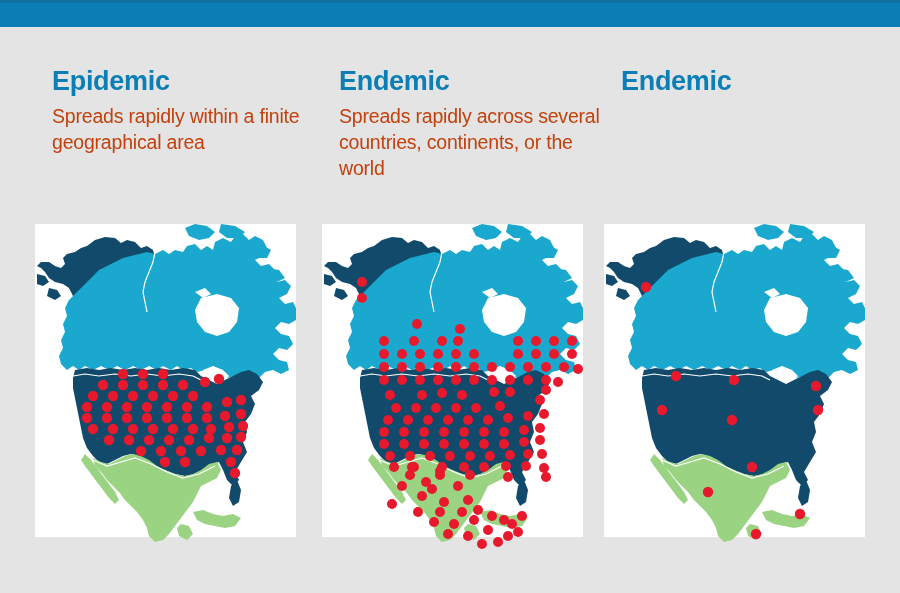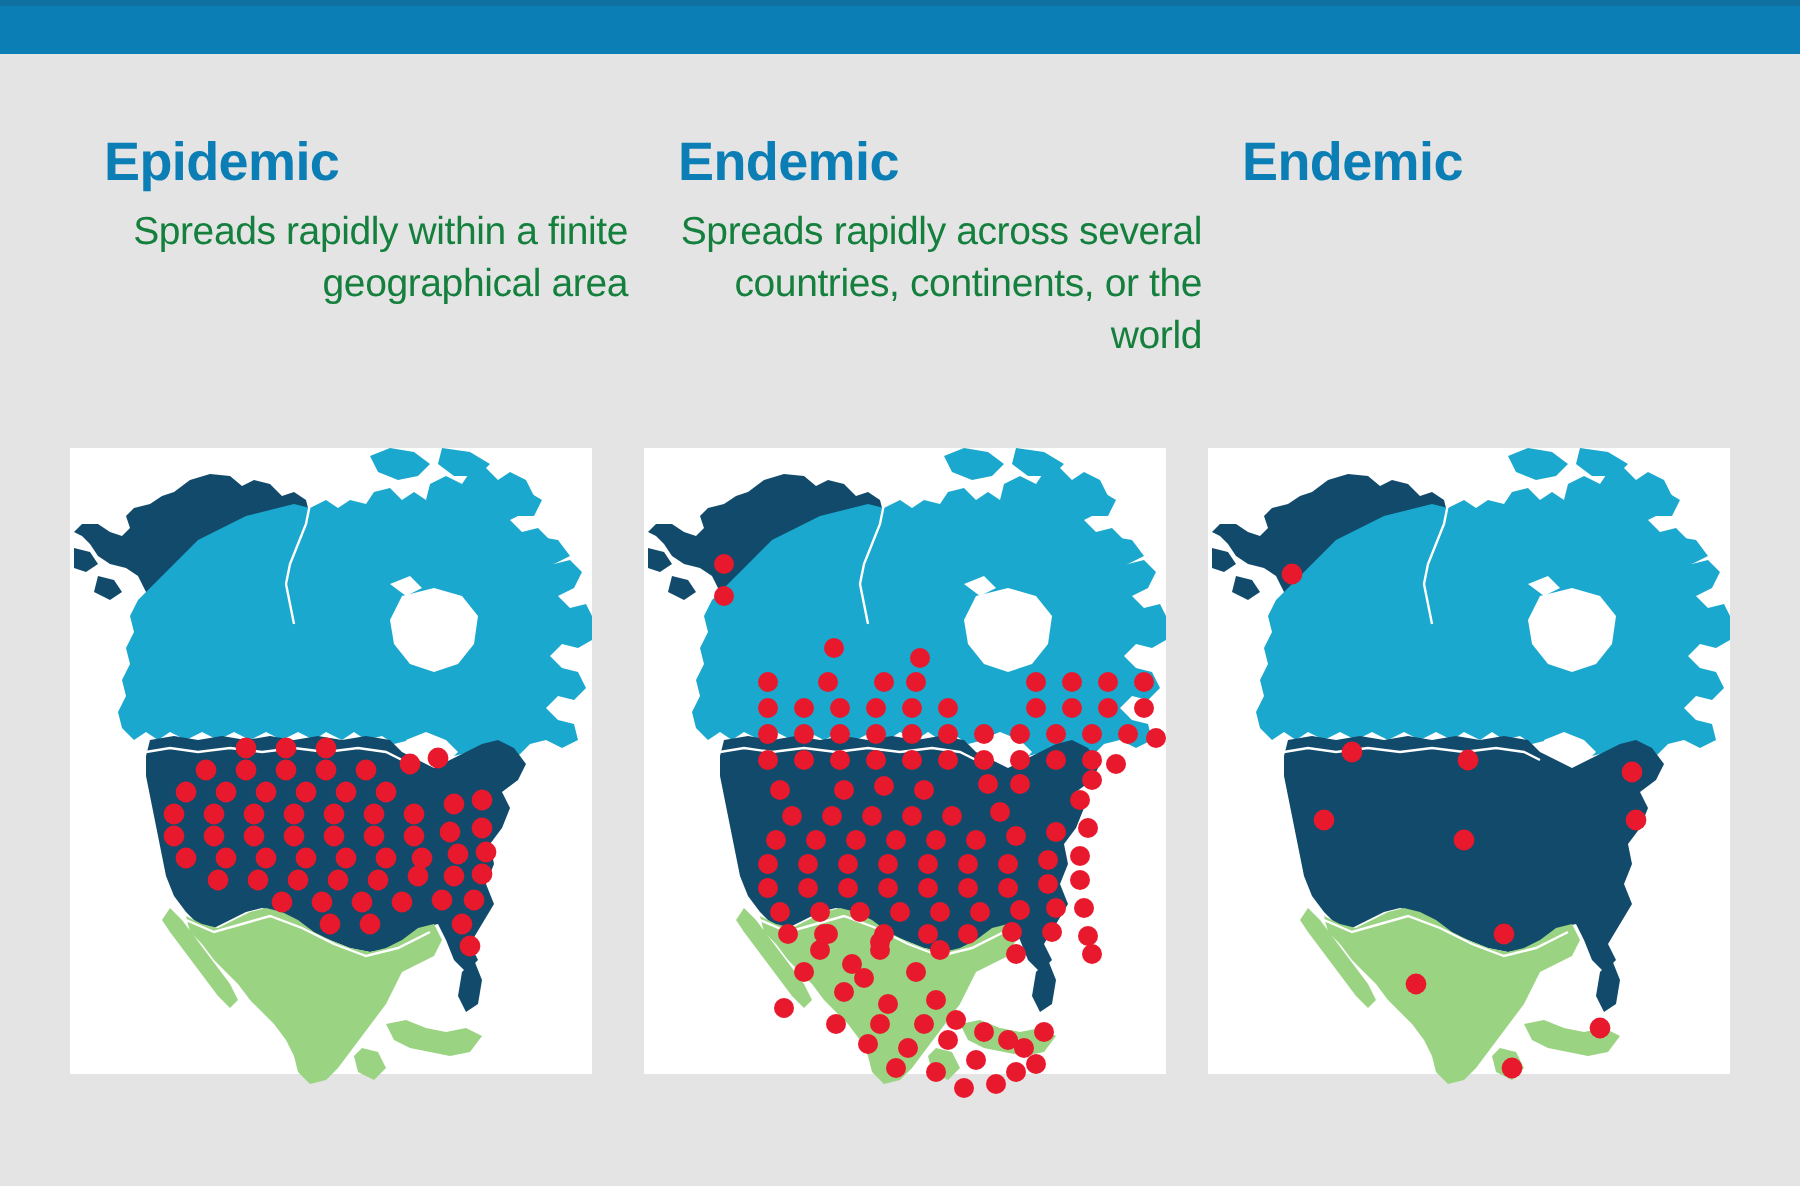--- a/index.html
+++ b/index.html
@@ -10,40 +10,40 @@
     overflow:hidden;
     position:relative;
   }
   #top-bar{
     position:absolute;left:0;top:0;width:900px;height:27px;
     background:#0b7eb5;
     border-top:3px solid #1070a0;
     box-sizing:border-box;
   }
   #panels{
-    position:absolute;left:0;top:27px;width:900px;height:566px;text-align:right;
+    position:absolute;left:0;top:27px;width:900px;height:566px;
   }
   .panel{
     position:absolute;top:0;width:288px;height:566px;
   }
   .panel.p0{left:35px;}
   .panel.p1{left:322px;}
   .panel.p2{left:604px;}
 
   .panel-heading{
     position:absolute;left:17px;top:39px;
     font-size:27px;font-weight:bold;
     color:#0b7eb5;
     letter-spacing:-0.3px;
     white-space:nowrap;
   }
   .panel-desc{
     position:absolute;left:17px;top:76px;width:262px;
     font-size:19.5px;line-height:26px;
-    color:#15803d;
+    color:#c2410c;
     letter-spacing:-0.2px;
   }
   .map-card{
     position:absolute;left:0;top:197px;
     width:261px;height:313px;
     background:#ffffff;
   }
   .panel.p1 .map-card{width:261px;}
   .panel.p2 .map-card{width:261px;}
 

